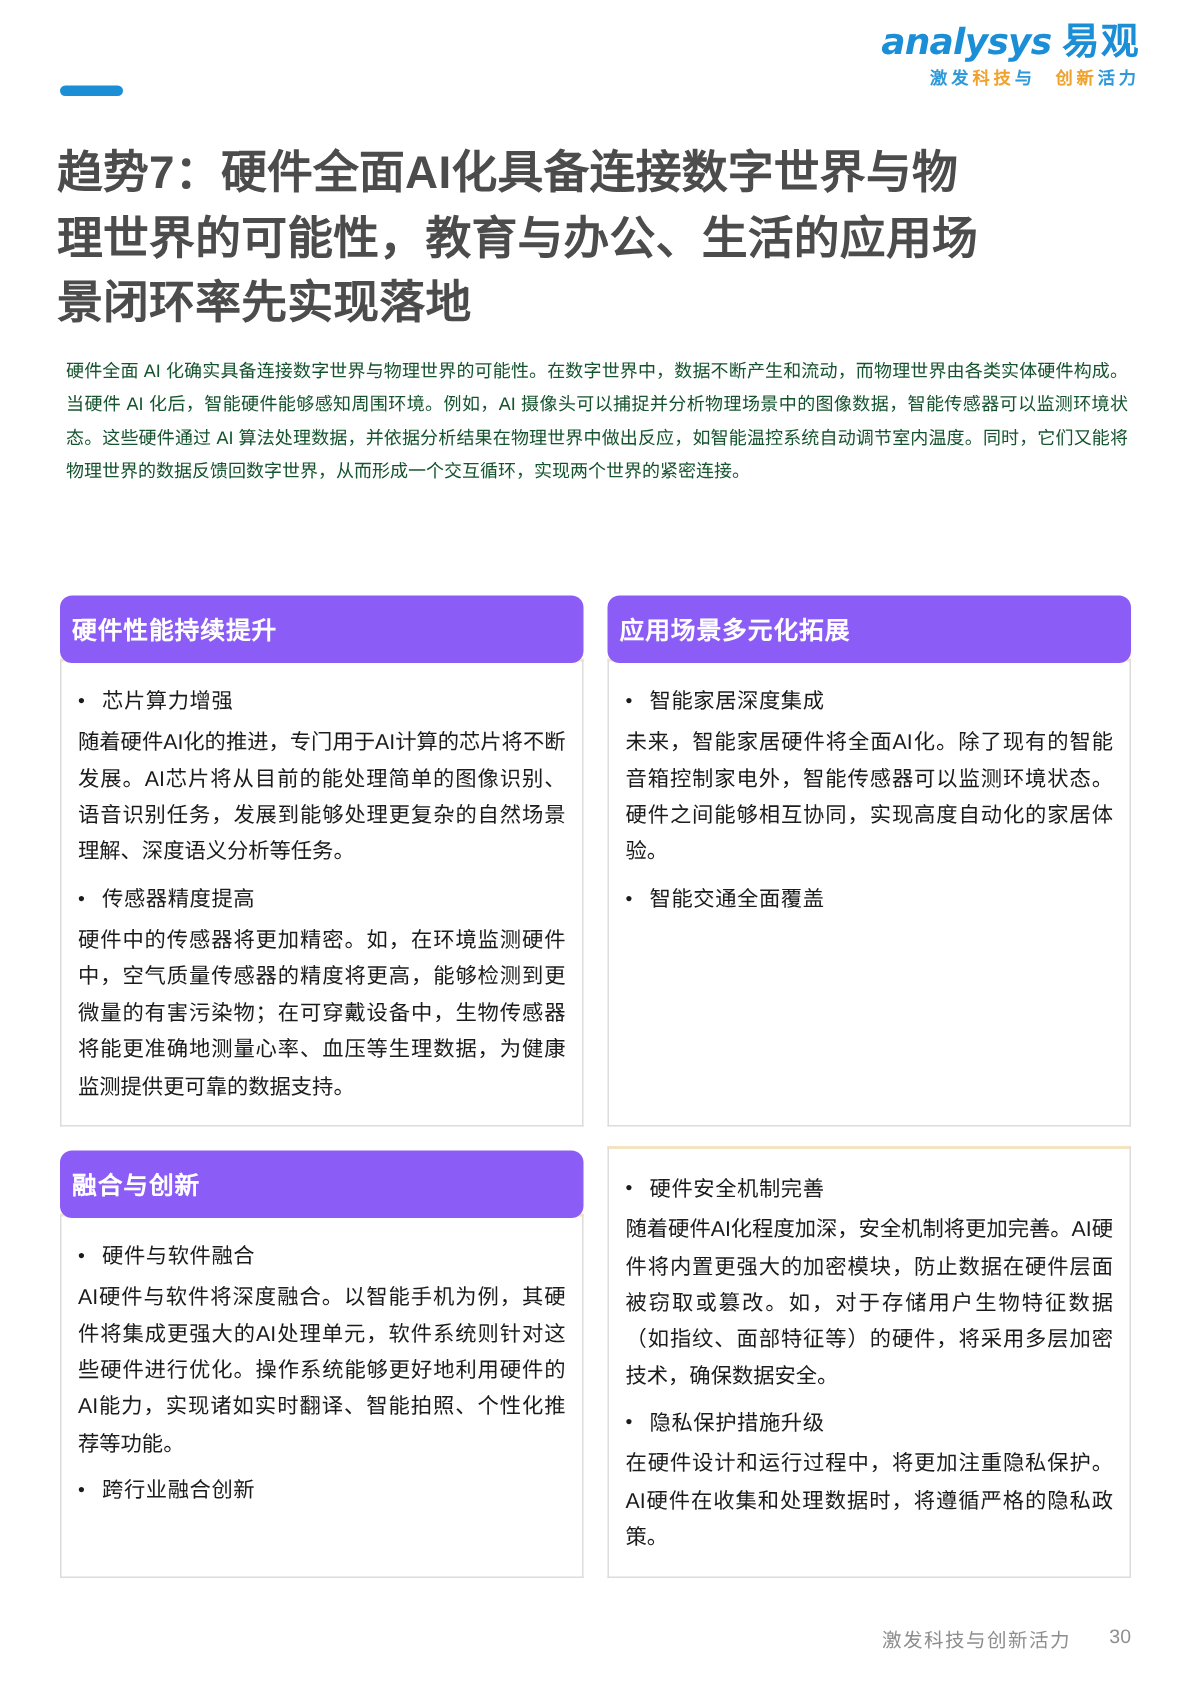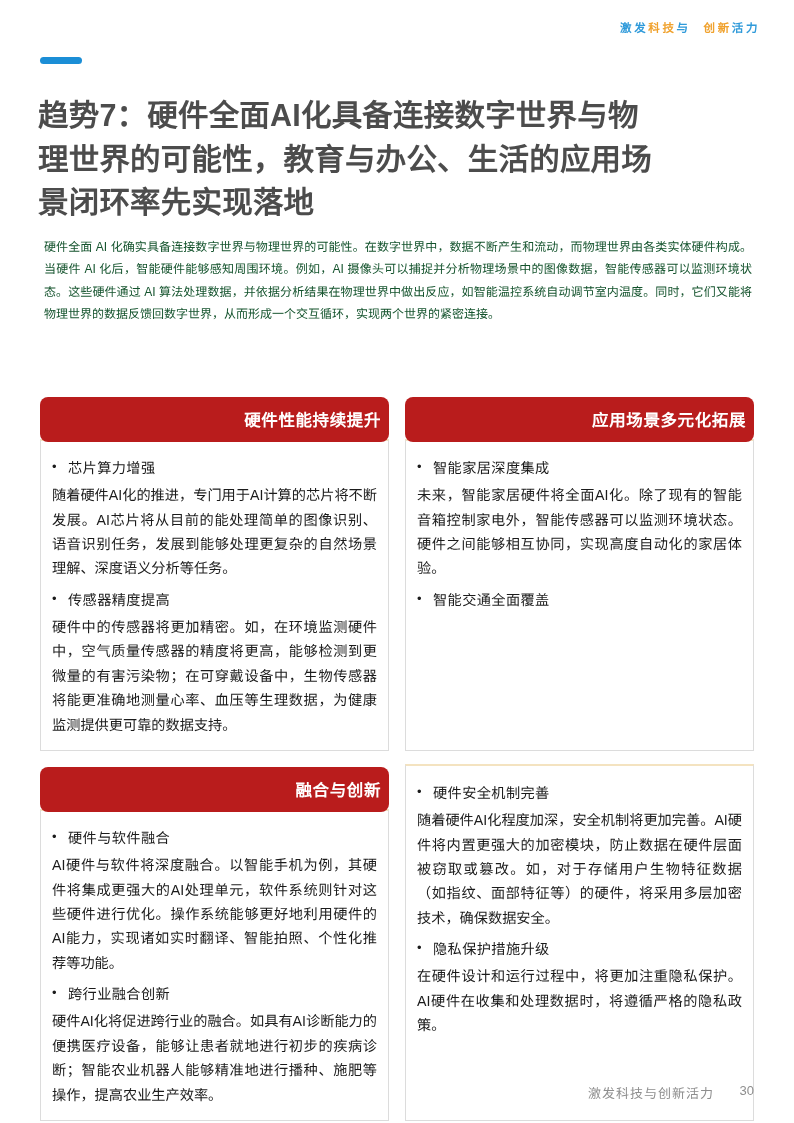--- a/index.html
+++ b/index.html
@@ -102,25 +102,25 @@
     grid-template-columns: 349px 349px;
     grid-template-rows: auto auto;
     column-gap: 16px;
     row-gap: 16px;
   }
   .card {
     display: flex;
     flex-direction: column;
   }
   .card-header {
-    background: #b91c1c;
+    background: #8b5cf6;
     color: #ffffff;
     font-size: 16.5px;
     font-weight: bold;
-    text-align: right;
+    text-align: left;
     padding: 10px 8px 11px;
     border-radius: 8px;
     letter-spacing: 0.6px;
     position: relative;
     z-index: 2;
   }
   .card-body {
     border: 1px solid #dcdcdc;
     border-top: 2px solid #f4e3c0;
     background: #ffffff;
@@ -177,20 +177,24 @@
     font-size: 13px;
     color: #8e8e8e;
   }
 </style>
 </head>
 <body>
 
 <div class="page">
 
   <div class="logo-block">
+    <div class="logo-main">
+      <span class="logo-mark">analysys</span>
+      <span class="logo-cn">易观</span>
+    </div>
     <div class="logo-tagline"><span style="color: rgb(47, 154, 218);">激发</span><span style="color: rgb(240, 162, 46);">科技</span><span style="color: rgb(47, 154, 218);">与</span><span style="color: rgb(240, 162, 46); padding-left: 13px;">创新</span><span style="color: rgb(47, 154, 218); margin-top: 24px;">活力</span></div>
   </div>
 
   <div class="accent-bar"></div>
   <h1 class="title">趋势7：硬件全面AI化具备连接数字世界与物理世界的可能性，教育与办公、生活的应用场景闭环率先实现落地</h1>
 
   <p class="intro">硬件全面 AI 化确实具备连接数字世界与物理世界的可能性。在数字世界中，数据不断产生和流动，而物理世界由各类实体硬件构成。当硬件 AI 化后，智能硬件能够感知周围环境。例如，AI 摄像头可以捕捉并分析物理场景中的图像数据，智能传感器可以监测环境状态。这些硬件通过 AI 算法处理数据，并依据分析结果在物理世界中做出反应，如智能温控系统自动调节室内温度。同时，它们又能将物理世界的数据反馈回数字世界，从而形成一个交互循环，实现两个世界的紧密连接。</p>
 
   <div class="grid">
       <div class="card">
@@ -227,21 +231,20 @@
         <div class="card-body">
           <div class="bullet">
             <span class="dot">•</span>
             <span class="btext">硬件与软件融合</span>
           </div>
           <p class="para">AI硬件与软件将深度融合。以智能手机为例，其硬件将集成更强大的AI处理单元，软件系统则针对这些硬件进行优化。操作系统能够更好地利用硬件的AI能力，实现诸如实时翻译、智能拍照、个性化推荐等功能。</p>
           <div class="bullet">
             <span class="dot">•</span>
             <span class="btext">跨行业融合创新</span>
           </div>
-          <p class="para">硬件AI化将促进跨行业的融合。如具有AI诊断能力的便携医疗设备，能够让患者就地进行初步的疾病诊断；智能农业机器人能够精准地进行播种、施肥等操作，提高农业生产效率。</p>
         </div>
       </div>
       <div class="card">
         <div class="card-body">
           <div class="bullet">
             <span class="dot">•</span>
             <span class="btext">硬件安全机制完善</span>
           </div>
           <p class="para">随着硬件AI化程度加深，安全机制将更加完善。AI硬件将内置更强大的加密模块，防止数据在硬件层面被窃取或篡改。如，对于存储用户生物特征数据（如指纹、面部特征等）的硬件，将采用多层加密技术，确保数据安全。</p>
           <div class="bullet">

